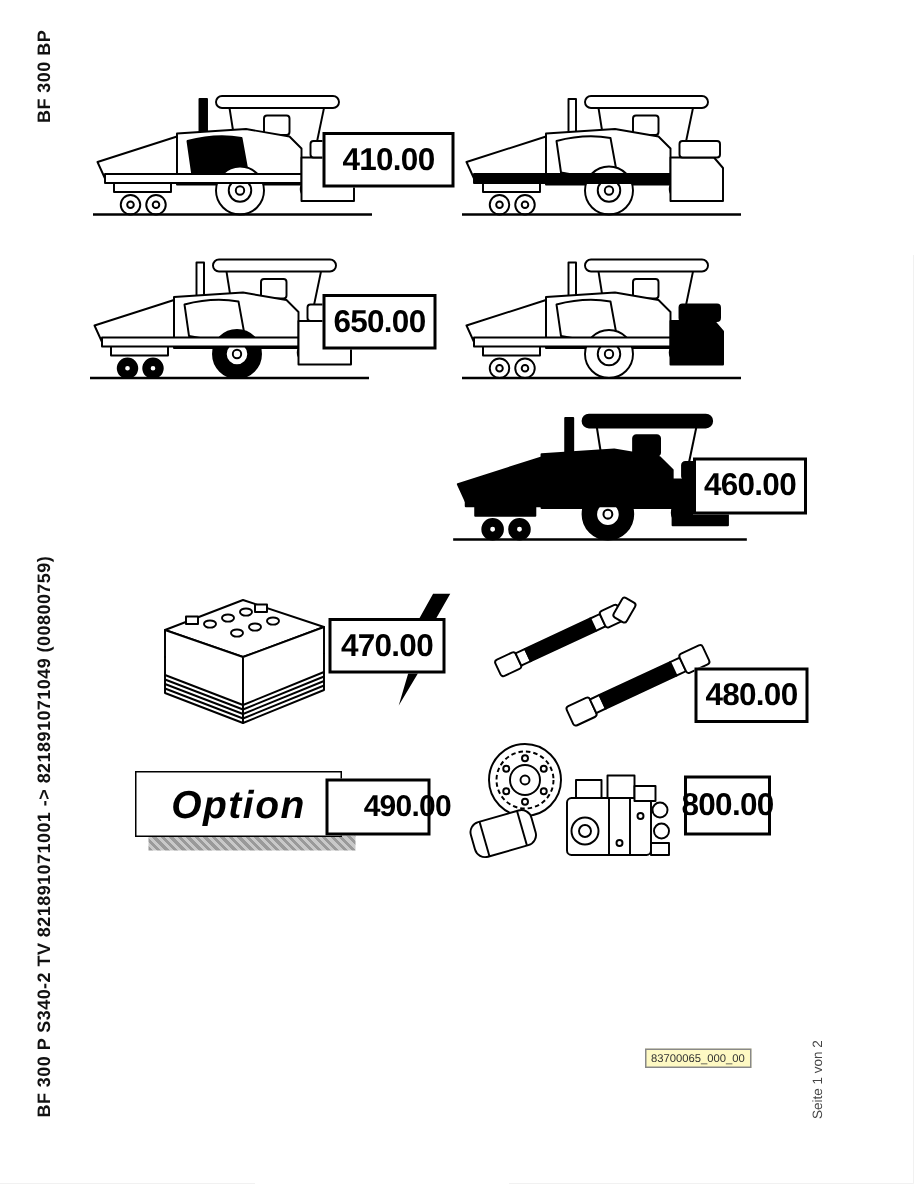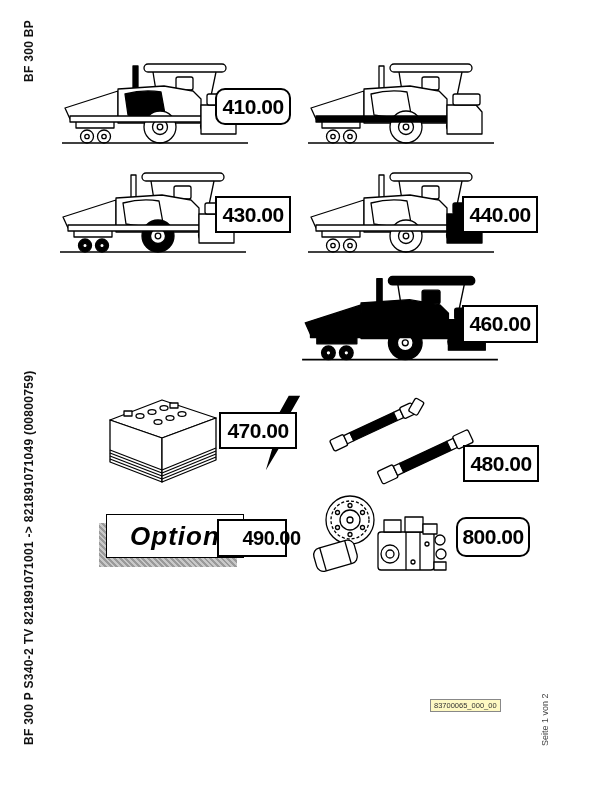--- a/index.html
+++ b/index.html
@@ -38,21 +38,21 @@
     --console:#000;--frame:#000;
   }
 
   
   .option-wrap{position:absolute;}
   .option-shadow{
     position:absolute;left:9px;top:9px;width:138px;height:44px;
     background:repeating-linear-gradient(45deg,#9a9a9a 0 2px,#c9c9c9 2px 4px);
   }
   .option-box{
-    position:absolute;left:16px;top:0;width:138px;height:44px;box-sizing:border-box;
+    position:absolute;left:0;top:0;width:138px;height:44px;box-sizing:border-box;
     border:1.5px solid #000;background:#fff;display:flex;align-items:center;justify-content:center;
     font-weight:bold;font-style:italic;font-size:26px;letter-spacing:1px;
   }
 
   
   .doc-ref{
     position:absolute;left:430px;top:699px;border:1px solid #888;color:#333;
     font-size:7.5px;padding:1px 3px;background:#fef9c3;letter-spacing:0;
   }
 </style>
@@ -104,41 +104,40 @@
 
   <div class="vtext model" style="left:38px;top:67px;height:15px;">BF 300 BP</div>
   <div class="vtext model" style="left:38px;top:730px;height:15px;">BF 300 P S340-2 TV 821891071001  -&gt; 821891071049 (00800759)</div>
   <div class="vtext page-num" style="left:551px;top:736px;height:10px;">Seite 1 von 2</div>
 
   <div class="fig" style="left:60px;top:58px;">
     <svg class="paver-fig" width="190" height="88" viewBox="0 0 190 88" data-hl="engine">
         <use href="#paver-sym"></use>
       </svg>
   </div>
-  <div class="gbox" style="left:215px;top:88px;width:76px;height:37px;border-radius:10px;">410.00</div>
+  <div class="gbox" style="left:215px;top:88px;width:88px;height:37px;">410.00</div>
 
   <div class="fig" style="left:306px;top:58px;">
     <svg class="paver-fig" width="190" height="88" viewBox="0 0 190 88" data-hl="conveyor">
         <use href="#paver-sym"></use>
       </svg>
   </div>
 
   <div class="fig" style="left:58px;top:167px;">
     <svg class="paver-fig" width="190" height="88" viewBox="0 0 190 88" data-hl="wheels">
         <use href="#paver-sym"></use>
       </svg>
   </div>
-  <div class="gbox" style="left:215px;top:196px;width:76px;height:37px;">430.00</div>
+  <div class="gbox" style="left:215px;top:196px;width:76px;height:37px;">650.00</div>
 
   <div class="fig" style="left:306px;top:167px;">
     <svg class="paver-fig" width="190" height="88" viewBox="0 0 190 88" data-hl="screed">
         <use href="#paver-sym"></use>
       </svg>
   </div>
-  <div class="gbox" style="left:462px;top:196px;width:76px;height:37px;">440.00</div>
 
   <div class="fig" style="left:300px;top:270px;">
     <svg class="paver-fig" width="200" height="93" viewBox="0 0 190 88" data-hl="all">
         <use href="#paver-sym"></use>
       </svg>
   </div>
   <div class="gbox" style="left:462px;top:305px;width:76px;height:38px;">460.00</div>
 
   <div class="fig" style="left:92px;top:390px;">
     <svg width="140" height="94" viewBox="0 0 140 94">
@@ -231,17 +230,17 @@
         <circle cx="84" cy="62" r="9"></circle>
         <circle cx="84" cy="62" r="4"></circle>
         <circle cx="134" cy="48" r="5"></circle>
         <circle cx="135" cy="62" r="5"></circle>
         <rect x="128" y="70" width="12" height="8"></rect>
         <circle cx="107" cy="70" r="2"></circle>
         <circle cx="121" cy="52" r="2"></circle>
       </g>
     </svg>
   </div>
-  <div class="gbox" style="left:456px;top:517px;width:74px;height:40px;border-radius:10px;">800.00</div>
+  <div class="gbox" style="left:456px;top:517px;width:58px;height:40px;">800.00</div>
 
   <div class="doc-ref">83700065_000_00</div>
 
 </div>
 
 </body></html>

